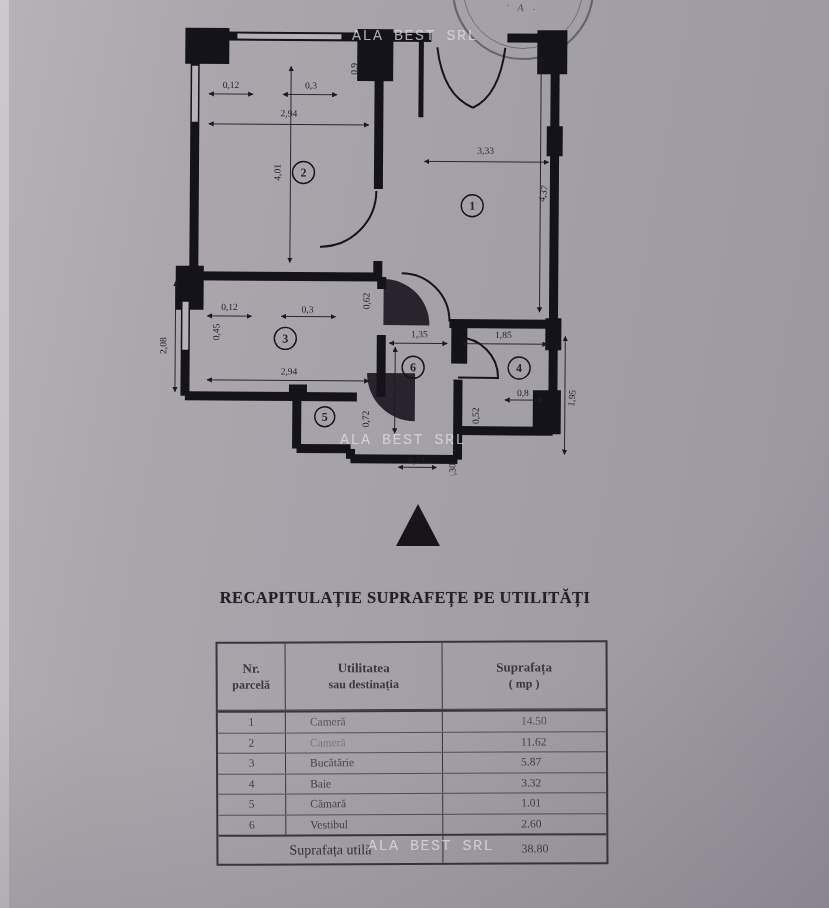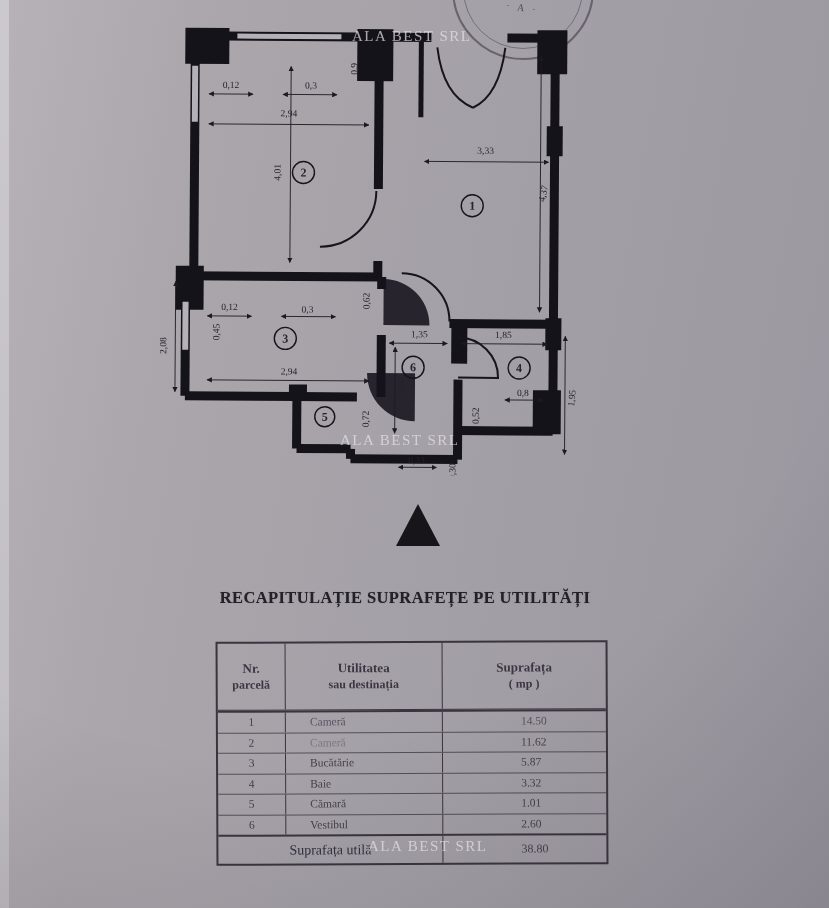--- a/index.html
+++ b/index.html
@@ -29,21 +29,21 @@
   svg.plan .door{stroke:#17141c;stroke-width:2;fill:none;}
   svg.plan .fan{fill:rgba(22,18,28,.88);}
   svg.plan .dl{stroke:#1c1924;stroke-width:.9;}
   svg.plan .roomc{fill:none;stroke:#17141c;stroke-width:1.4;}
   svg.plan .roomn{font-size:12px;font-weight:bold;}
   
   .north{position:absolute;left:396px;top:504px;width:0;height:0;
     border-left:22px solid transparent;border-right:22px solid transparent;
     border-bottom:42px solid #17141a;}
   
-  .wm{position:absolute;font-family:Liberation Serif, serif;font-size:15px;
+  .wm{position:absolute;font-family:Liberation Mono, monospace;font-size:15px;
     letter-spacing:1.5px;color:rgba(228,225,232,.72);pointer-events:none;white-space:nowrap;}
   .wm1{left:352px;top:28px;}
   .wm2{left:340px;top:432px;}
   .wm3{left:368px;top:838px;z-index:5;}
   
   .doc-title{position:absolute;left:165px;top:588px;width:480px;text-align:center;
     font-size:16.5px;font-weight:bold;letter-spacing:.4px;color:#232028;
     text-shadow:0 0 1px rgba(35,32,40,.35);}
   
   .area-table{position:absolute;left:216px;top:641px;width:388px;

